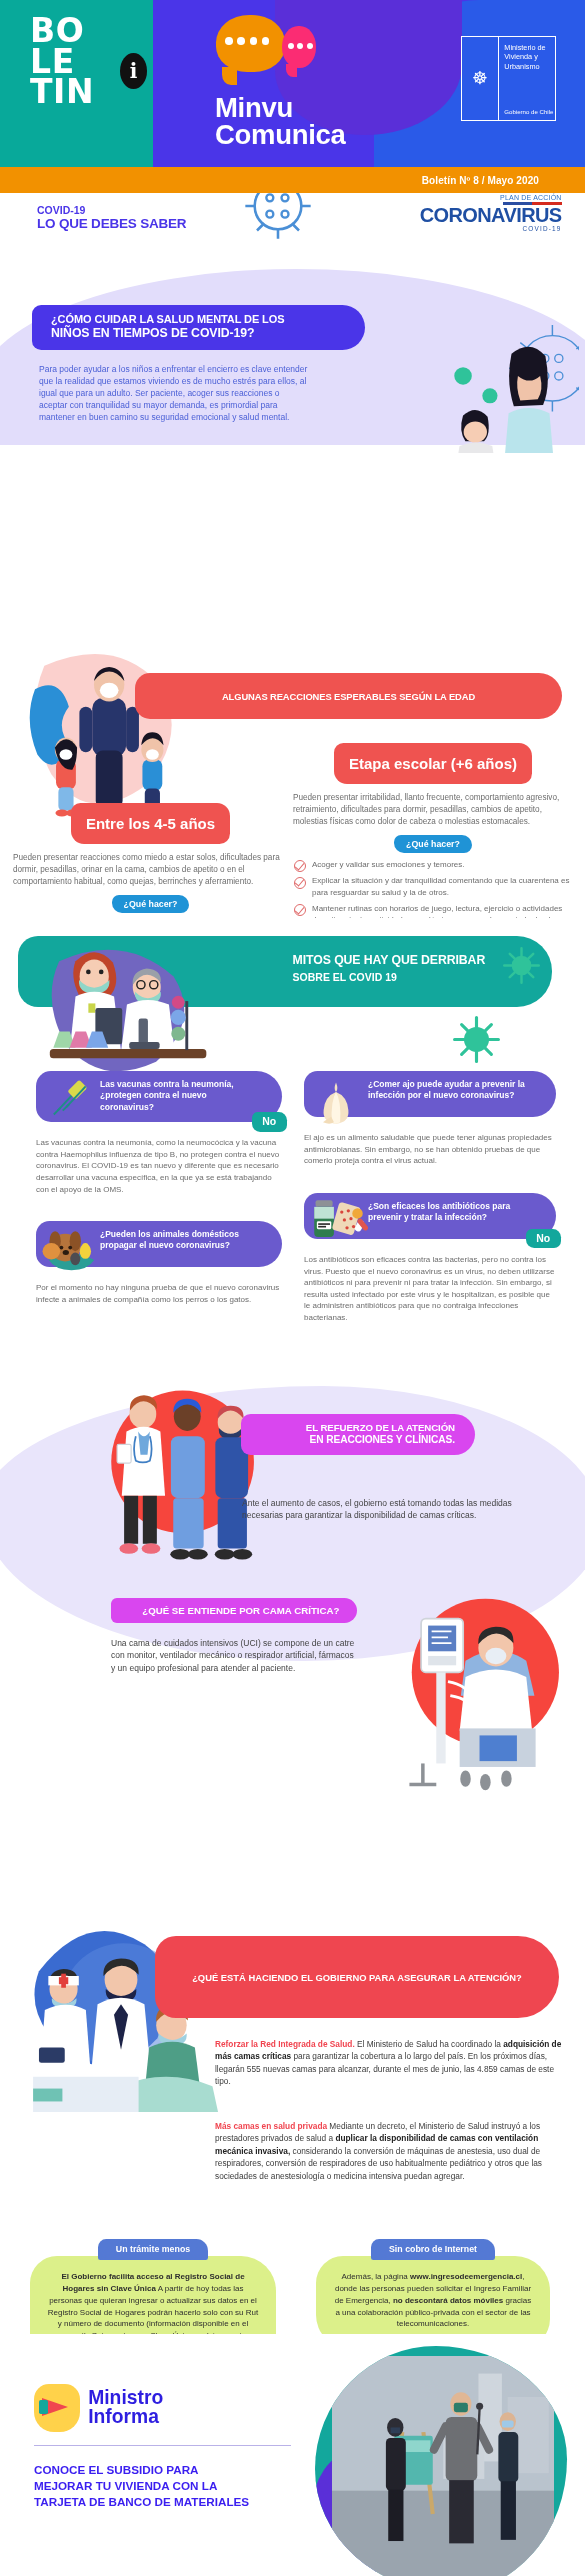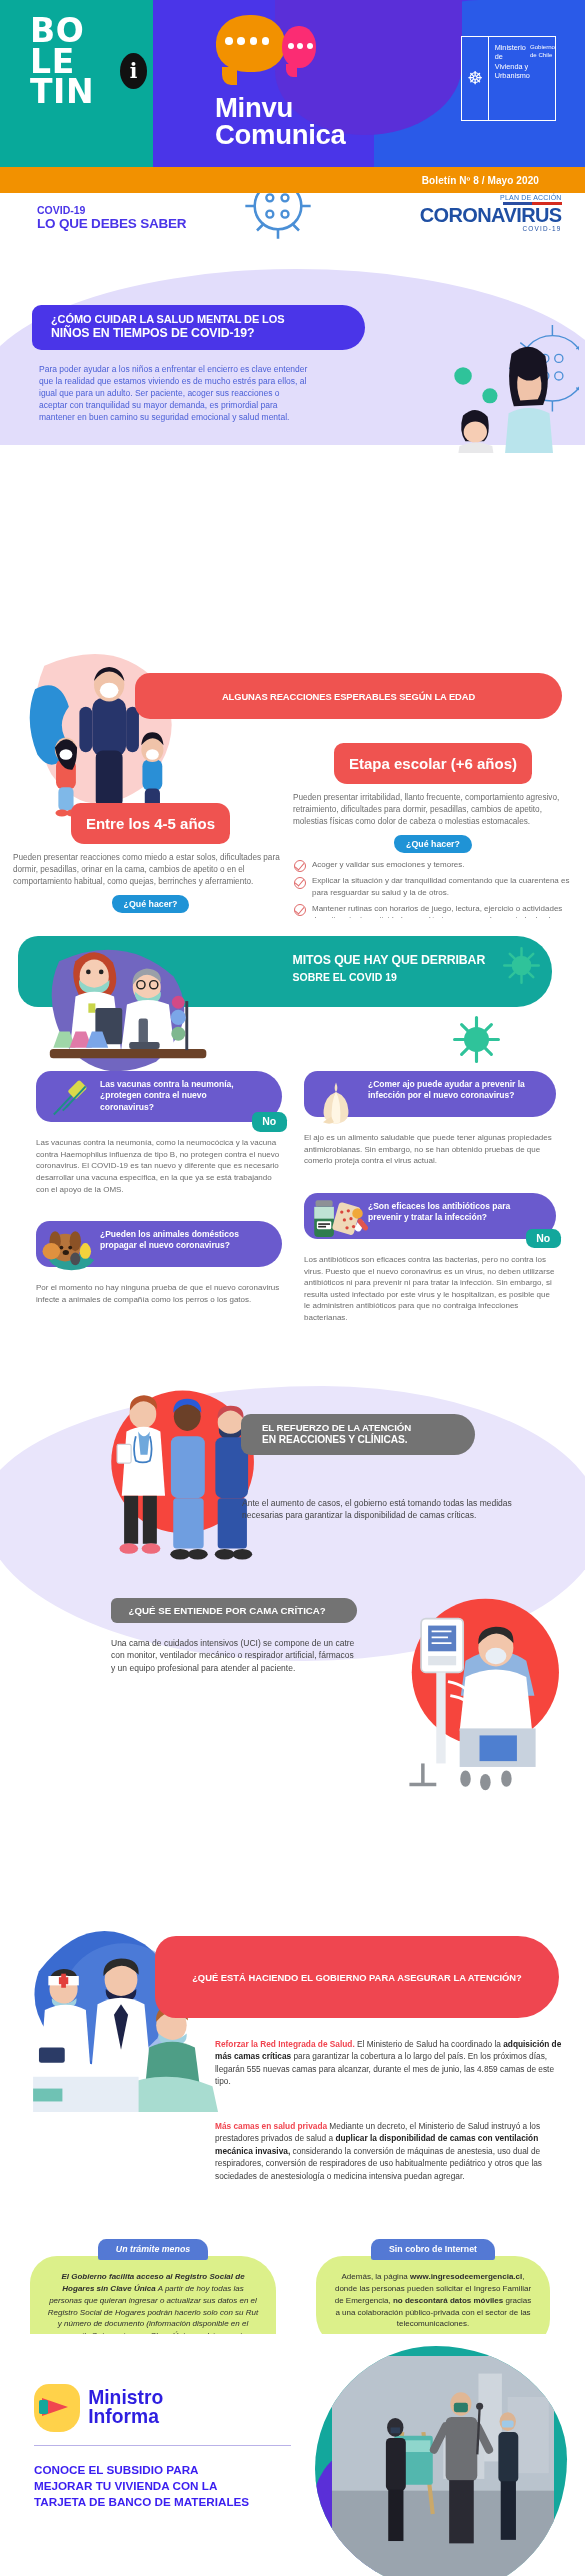--- a/index.html
+++ b/index.html
@@ -129,21 +129,21 @@
   }
   .minvu-logo .crest {
     width: 37px;
     border-right: 0.9px solid #ffffff;
     display: flex; align-items: center; justify-content: center;
     color: #fff; font-size: 17.6px;
   }
   .minvu-logo .lbl {
     flex: 1; padding: 5.9px 0 3.5px 5.3px;
     color: #ffffff; font-size: 7.3px; line-height: 1.28;
-    display: flex; flex-direction: row; justify-content: space-between;
+    display: flex; flex-direction: column; justify-content: space-between;
   }
   .minvu-logo .gob { font-size: 6.1px; padding-bottom: 1.2px; }
 
   .orange-bar {
     position: relative;
     width: 585px; height: 26px;
     background: #f29100;
     display: flex; align-items: center; justify-content: flex-end;
   }
   .orange-bar .bt {
@@ -270,23 +270,24 @@
   
   .sec3 { position: relative; width: 585px; height: 468px; background: #ffffff; overflow: hidden; }
   .lav-bg3 {
     position: absolute; left: -17.6px; top: 5.9px;
     width: 620px; height: 275px;
     background: #e9e5fb;
     border-radius: 55% 45% 48% 52% / 45% 50% 50% 55%;
   }
   .navy-pill {
     position: absolute;
-    background: #737373; color: #ffffff;
+    background: #d946ef; color: #ffffff;
     border-radius: 14px 30px 30px 14px;
     padding: 8.2px 20px 9.4px 21px;
+    text-align: right;
   }
   .navy-pill .n1 { font-size: 9.7px; font-weight: 600; letter-spacing: -0.1px;}
   .navy-pill .n2 { font-size: 10.2px; font-weight: 900; margin-top: 1.2px; letter-spacing: -0.1px;}
   .navy-pill .n-single { font-size: 9.7px; font-weight: 600; }
   .navy-pill .n-single b { font-weight: 900; }
   .p3 { color: #444444; font-size: 8.5px; line-height: 1.45; }
 
   
   .sec4 { position: relative; width: 585px; height: 486px; background: #ffffff; overflow: hidden; }
   .red-banner {
@@ -774,21 +775,21 @@
     </div>
 
     <div class="g-para" style="position:absolute; left:215px; top:190px; width:349px;">
       <span class="rd">Reforzar la Red Integrada de Salud.</span><span> El Ministerio de Salud ha coordinado la </span><b>adquisición de más camas críticas</b><span> para garantizar la cobertura a lo largo del país. En los próximos días, llegarán 555 nuevas camas para alcanzar, durante el mes de junio, las 4.859 camas de este tipo.</span>
     </div>
 
     <div class="g-para" style="position:absolute; left:215px; top:272px; width:349px;">
       <span class="rd">Más camas en salud privada</span><span> Mediante un decreto, el Ministerio de Salud instruyó a los prestadores privados de salud a </span><b>duplicar la disponibilidad de camas con ventilación mecánica invasiva,</b><span> considerando la conversión de máquinas de anestesia, uso dual de respiradores, conversión de respiradores de uso habitualmente pediátrico y otros que las sociedades de anestesiología o medicina intensiva puedan agregar.</span>
     </div>
 
-    <div style="position:absolute; left:30px; top:391px; width:246px;font-style:italic;">
+    <div style="position:absolute; left:30px; top:391px; width:246px;">
       <div style="text-align:center;"><span class="blue-tab">Un trámite menos</span></div>
       <div class="green-card" style="margin-top:-3.5px;">
         <b>El Gobierno facilita acceso al Registro Social de Hogares sin Clave Única</b>
         <span>A partir de hoy todas las personas que quieran ingresar o actualizar sus datos en el Registro Social de Hogares podrán hacerlo solo con su Rut y número de documento (información disponible en el carnet). Quienes tengan Clave Única podrán seguir usándola para realizar trámites en www.registrosocial.gob.cl</span>
       </div>
     </div>
 
     <div style="position:absolute; left:316px; top:391px; width:234px;">
       <div style="text-align:center;"><span class="blue-tab">Sin cobro de Internet</span></div>
       <div class="green-card" style="margin-top:-3.5px;">

